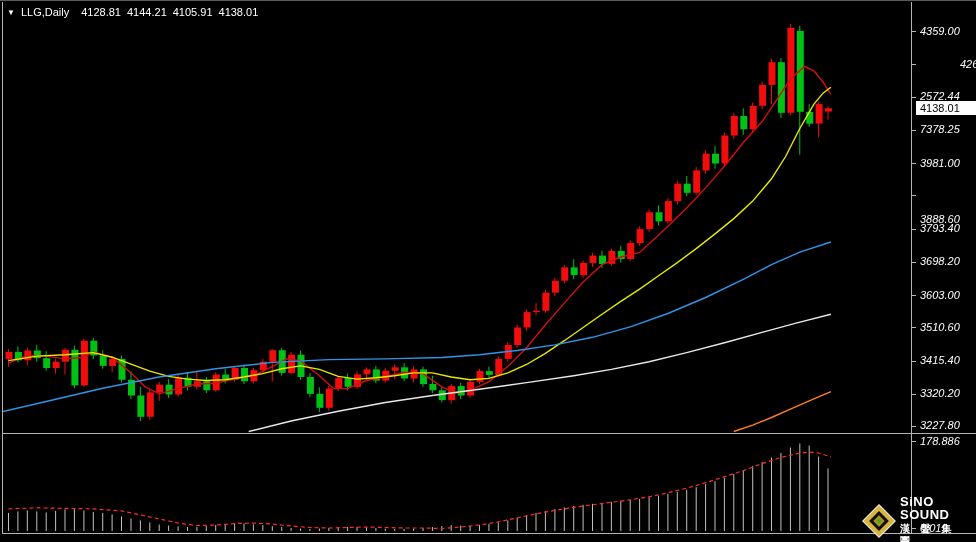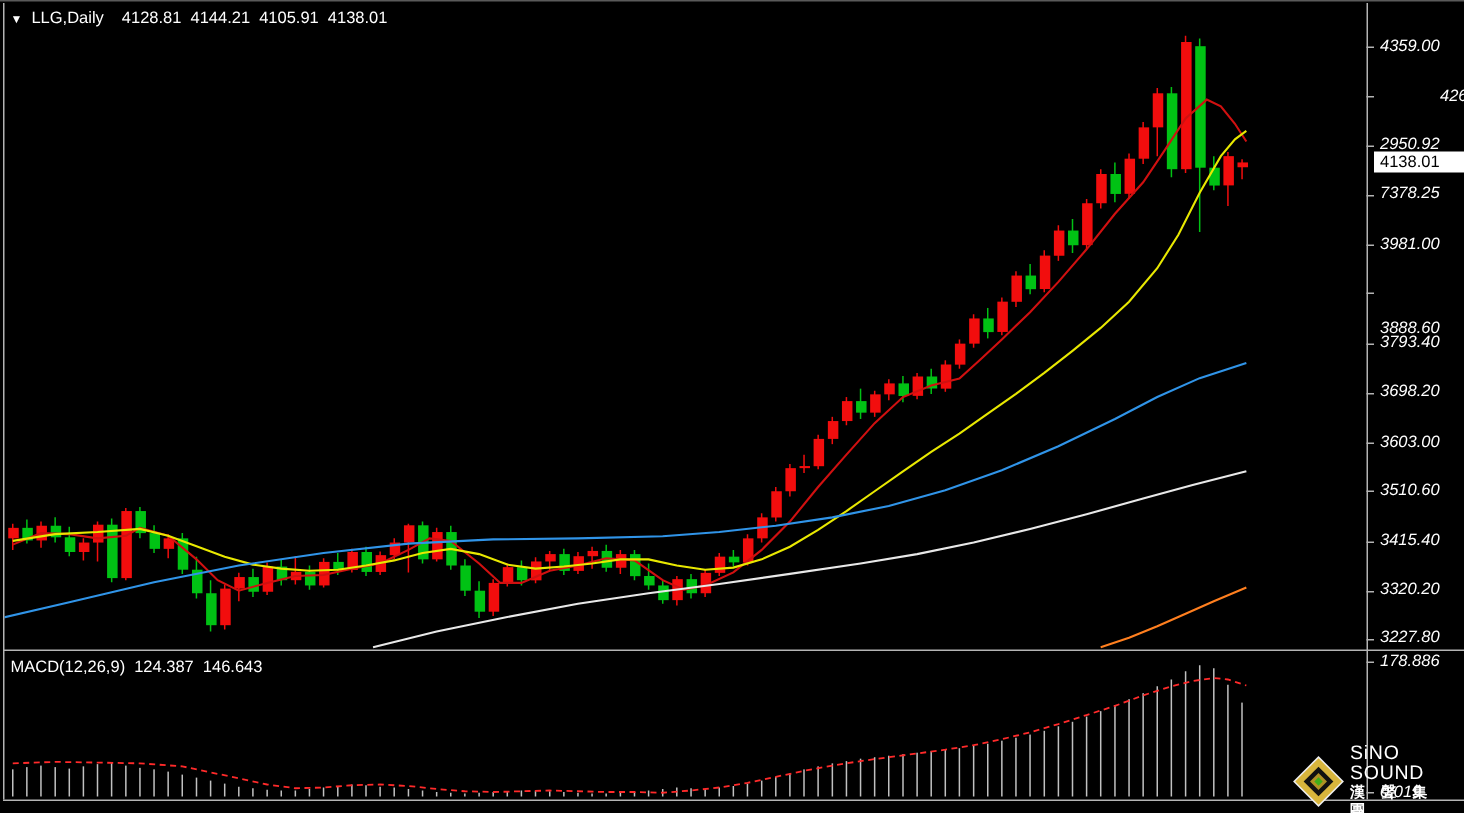--- a/index.html
+++ b/index.html
@@ -28,21 +28,21 @@
              color:#000;font-size:11px;line-height:13px;padding:1px 2px 0 4px;z-index:6;}
   .watermark{position:absolute;left:862px;top:495px;display:flex;align-items:center;z-index:3;}
   .logo{position:relative;width:34px;height:34px;flex:0 0 auto;}
   .d1{position:absolute;left:6px;top:6px;width:22px;height:22px;transform:rotate(45deg);
       background:#d8b53c;box-shadow:0 0 0 1px #efefef;}
   .d2{position:absolute;left:10px;top:10px;width:14px;height:14px;transform:rotate(45deg);background:#111;}
   .d3{position:absolute;left:13px;top:13px;width:8px;height:8px;transform:rotate(45deg);
       background:#b09223;}
   .d4{position:absolute;left:15px;top:15px;width:4px;height:4px;transform:rotate(45deg);background:#3fae18;}
   .wm-text{margin-left:4px;color:#fff;}
-  .wm-title{font-size:13px;font-weight:normal;letter-spacing:.5px;line-height:13px;}
+  .wm-title{font-size:13px;font-weight:bold;letter-spacing:.5px;line-height:13px;}
   .wm-sub{font-size:10px;font-weight:bold;letter-spacing:4px;line-height:12px;margin-top:2px;}
 </style>
 </head>
 <body>
 
 <div class="window">
 
   <svg id="main-svg" width="908" height="431">
       <g>
         <line x1="5.5" y1="347.1" x2="5.5" y2="364.6" stroke="#f20d0d" stroke-width="1"></line>
@@ -332,35 +332,30 @@
 
   <div class="sym-bar">
     <span class="tri">▼</span>
     <span>LLG,Daily</span>
     <span class="num first">4128.81</span>
     <span class="num">4144.21</span>
     <span class="num">4105.91</span>
     <span class="num">4138.01</span>
   </div>
 
-  <div class="macd-bar">
-    <span>MACD(12,26,9)</span>
-    <span class="num">124.387</span>
-    <span class="num">146.643</span>
-  </div>
 
   <div class="price-tag" style="top: 101px;">4138.01</div>
 
   <div id="axis-labels">
       <div class="tick" style="top: 31px;"></div>
       <div class="axis-label" style="top: 25px;">4359.00</div>
       <div class="tick" style="top: 64px;"></div>
       <div class="axis-label" style="top: 58px; margin-left: 40px;">4263.80</div>
       <div class="tick" style="top: 97px;"></div>
-      <div class="axis-label" style="top: 90px;">2950.92</div>
+      <div class="axis-label" style="top: 90px;">2572.44</div>
       <div class="tick" style="top: 130px;"></div>
       <div class="axis-label" style="top: 123px;">7378.25</div>
       <div class="tick" style="top: 163px;"></div>
       <div class="axis-label" style="top: 157px;">3981.00</div>
       <div class="tick" style="top: 195px;"></div>
       <div class="axis-label" style="top: 189px; margin-top: 24px;">3888.60</div>
       <div class="tick" style="top: 229px;"></div>
       <div class="axis-label" style="top: 222px;">3793.40</div>
       <div class="tick" style="top: 262px;"></div>
       <div class="axis-label" style="top: 255px;">3698.20</div>

